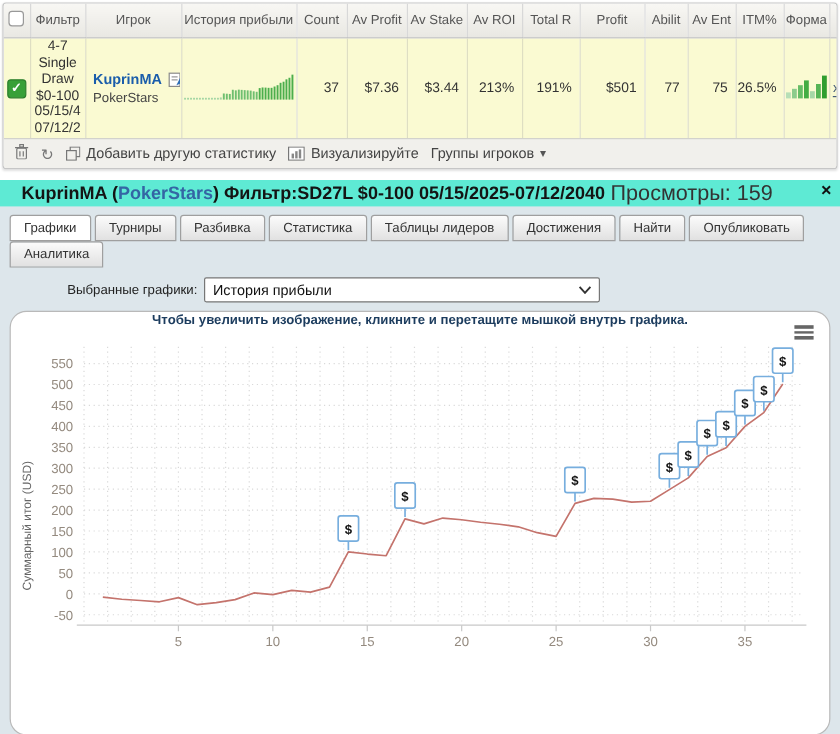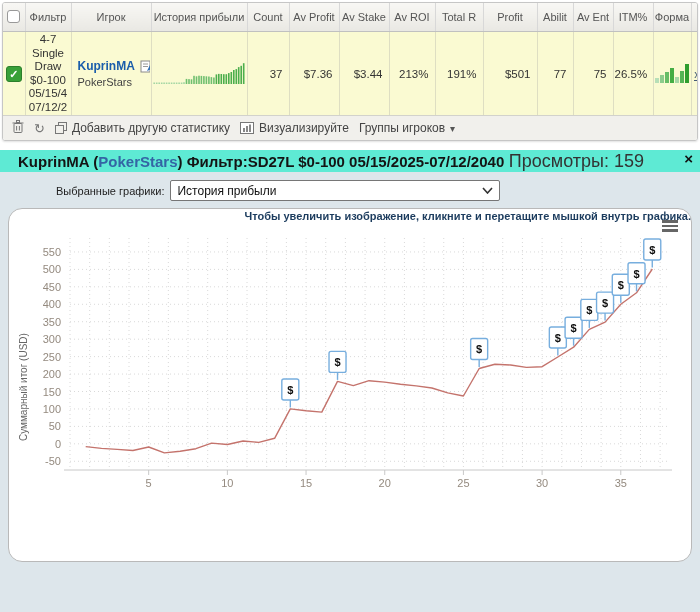--- a/index.html
+++ b/index.html
@@ -37,21 +37,21 @@
   .tab{display:inline-block;font-size:11px;color:#333;background:linear-gradient(#fbfbfb,#e1e1e1);border:1px solid #9f9f9f;
     border-radius:3px 3px 0 0;padding:4px 11px;margin-right:3px;cursor:pointer;white-space:nowrap;}
   .tab.active{background:#fff;}
   .select-row{display:flex;align-items:center;padding:8px 8px 5px 8px;font-size:11px;color:#222;gap:6px;margin-left:48px;}
   .select-box{width:330px;height:21px;background:#fff;border:1px solid #767676;border-radius:2px;display:flex;align-items:center;
     justify-content:space-between;padding:0 6px;font-size:12px;color:#111;box-sizing:border-box;cursor:pointer;}
 
   
   .chart-card{position:relative;margin:2px 8px 0 8px;height:352px;background:#fff;border:1px solid #b9b9b9;border-radius:14px;}
   .chart-title{text-align:center;margin-top:9px;font-size:16px;color:#274b6d;}
-  .chart-subtitle{text-align:right;margin-top:1px;font-size:11px;font-weight:bold;color:#1c3c5e;}
+  .chart-subtitle{text-align:center;margin-top:1px;font-size:11px;font-weight:bold;color:#1c3c5e;}
   .burger{position:absolute;top:11px;right:13px;width:16px;cursor:pointer;background:none;border:none;padding:0;}
   .burger div{height:2.5px;background:#666;margin-bottom:2px;}
   .ylab{position:absolute;top:232px;left:9px;transform:rotate(-90deg);transform-origin:left top;font-size:10px;color:#666;white-space:nowrap;}
   #chart-svg{display:block;margin:2px auto 0 auto;}
   .grip{position:absolute;right:4px;bottom:1px;cursor:nwse-resize;}
 </style>
 </head>
 <body>
 
 <div class="stats-block">
@@ -212,20 +212,21 @@
 </div>
 
 <div class="panel">
   <div class="panel-header">
     <span class="panel-title"><span>KuprinMA</span>
       <span>(</span><span class="site">PokerStars</span><span>)</span><span> Фильтр:</span><span>SD27L $0-100 05/15/2025-07/12/2040</span></span>
     <span class="views">Просмотры: 159</span>
     <span class="close-x">×</span>
   </div>
 
+  <div class="tabs" id="tabs1"><span class="tab active">Графики</span><span class="tab">Турниры</span><span class="tab">Разбивка</span><span class="tab">Статистика</span><span class="tab">Таблицы лидеров</span><span class="tab">Достижения</span><span class="tab">Найти</span><span class="tab">Опубликовать</span><span class="tab">Аналитика</span></div>
 
   <div class="select-row">
     <span>Выбранные графики:</span>
     <span class="select-box">
       <span>История прибыли</span>
       <svg width="11" height="7">
           <polyline points="1,1 5.5,6 10,1" fill="none" stroke="#333" stroke-width="1.6"></polyline>
         </svg>
     </span>
   </div>

